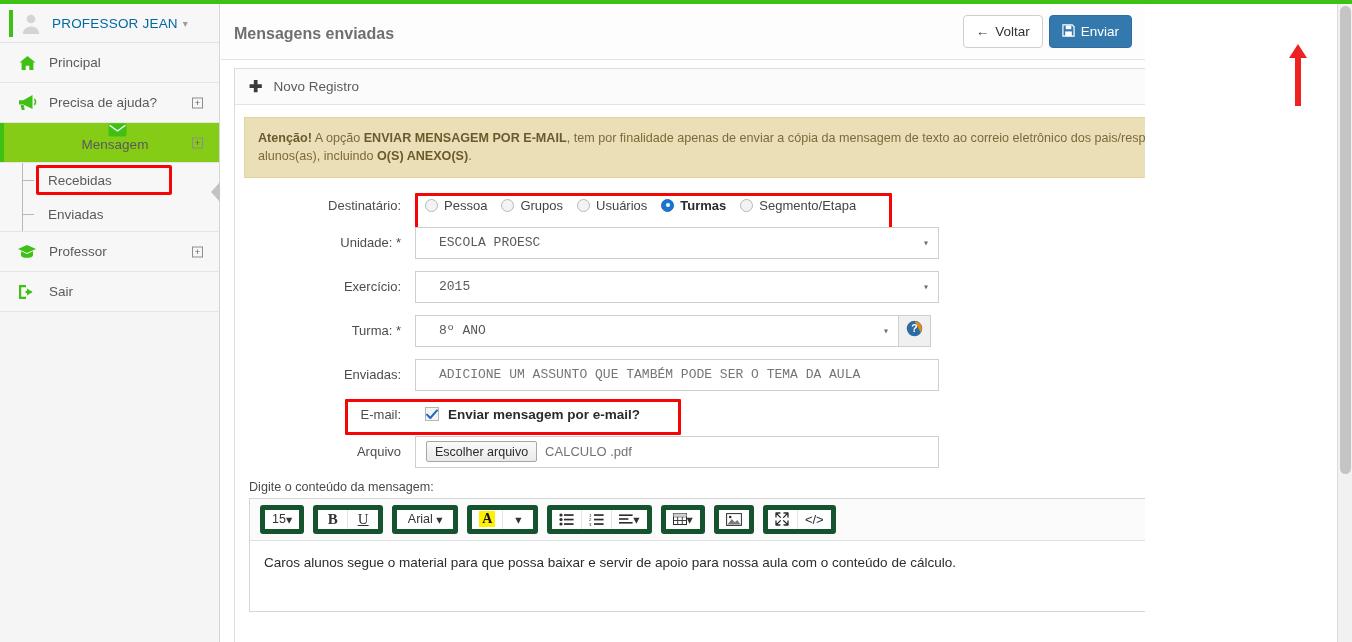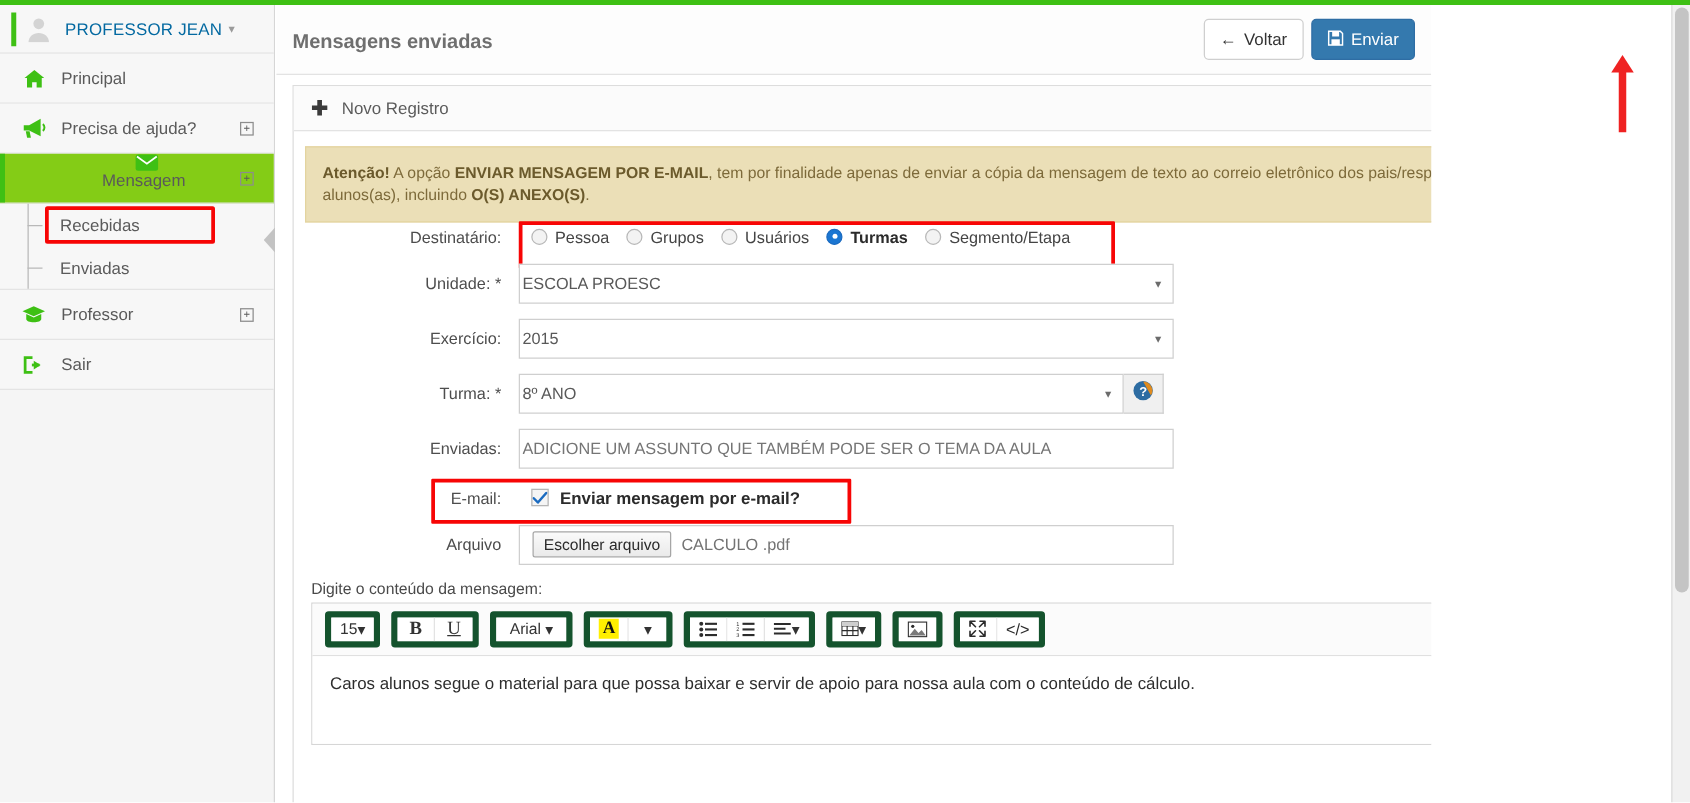--- a/index.html
+++ b/index.html
@@ -213,20 +213,21 @@
     background: #ebdfb7;
     border: 1px solid #e3d49f;
     padding: 11px 13px;
     font-size: 12.6px;
     color: #7d6a3a;
     line-height: 1.45;
   }
   .alert b { color: #6b5a2c; }
 
   .form {
+    margin-top: 16px;
     position: relative;
   }
   .form-row {
     display: flex;
     align-items: center;
     margin-bottom: 12px;
     position: relative;
   }
   .form-label {
     width: 180px;
@@ -271,23 +272,24 @@
     border-radius: 1px;
   }
 
   .field {
     position: relative;
     width: 524px;
     height: 32px;
     border: 1px solid #cfcfcf;
     background: #ffffff;
     display: flex; align-items: center;
-    padding: 0 2px;
+    padding: 0 23px;
     font-size: 13px;
     color: #595959;
+    font-family: Liberation Mono, monospace;
   }
   .field.select::after {
     content: "\25BE";
     position: absolute; right: 9px; top: 50%;
     transform: translateY(-50%);
     font-size: 10px; color: #6b6b6b;
   }
   .field.placeholder { color: #a0a0a0; }
   .field-narrow { width: 484px; }
 

